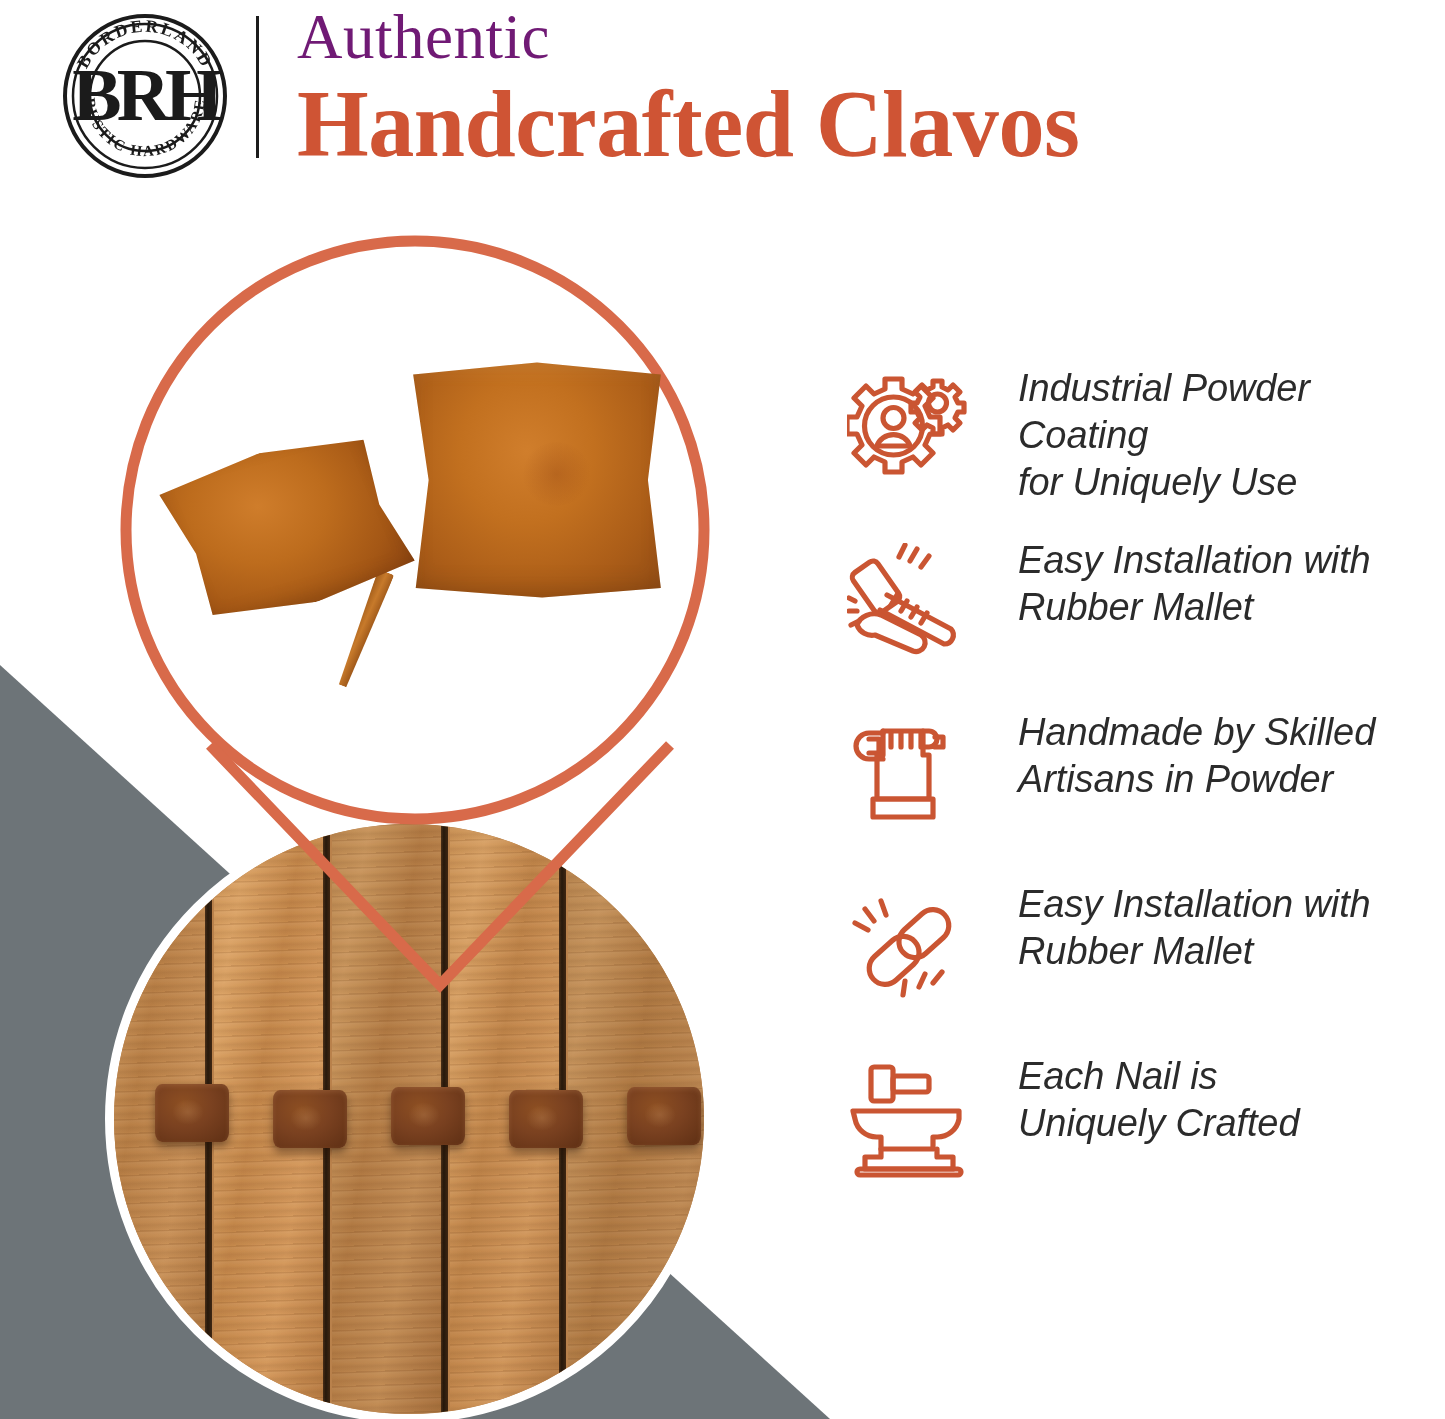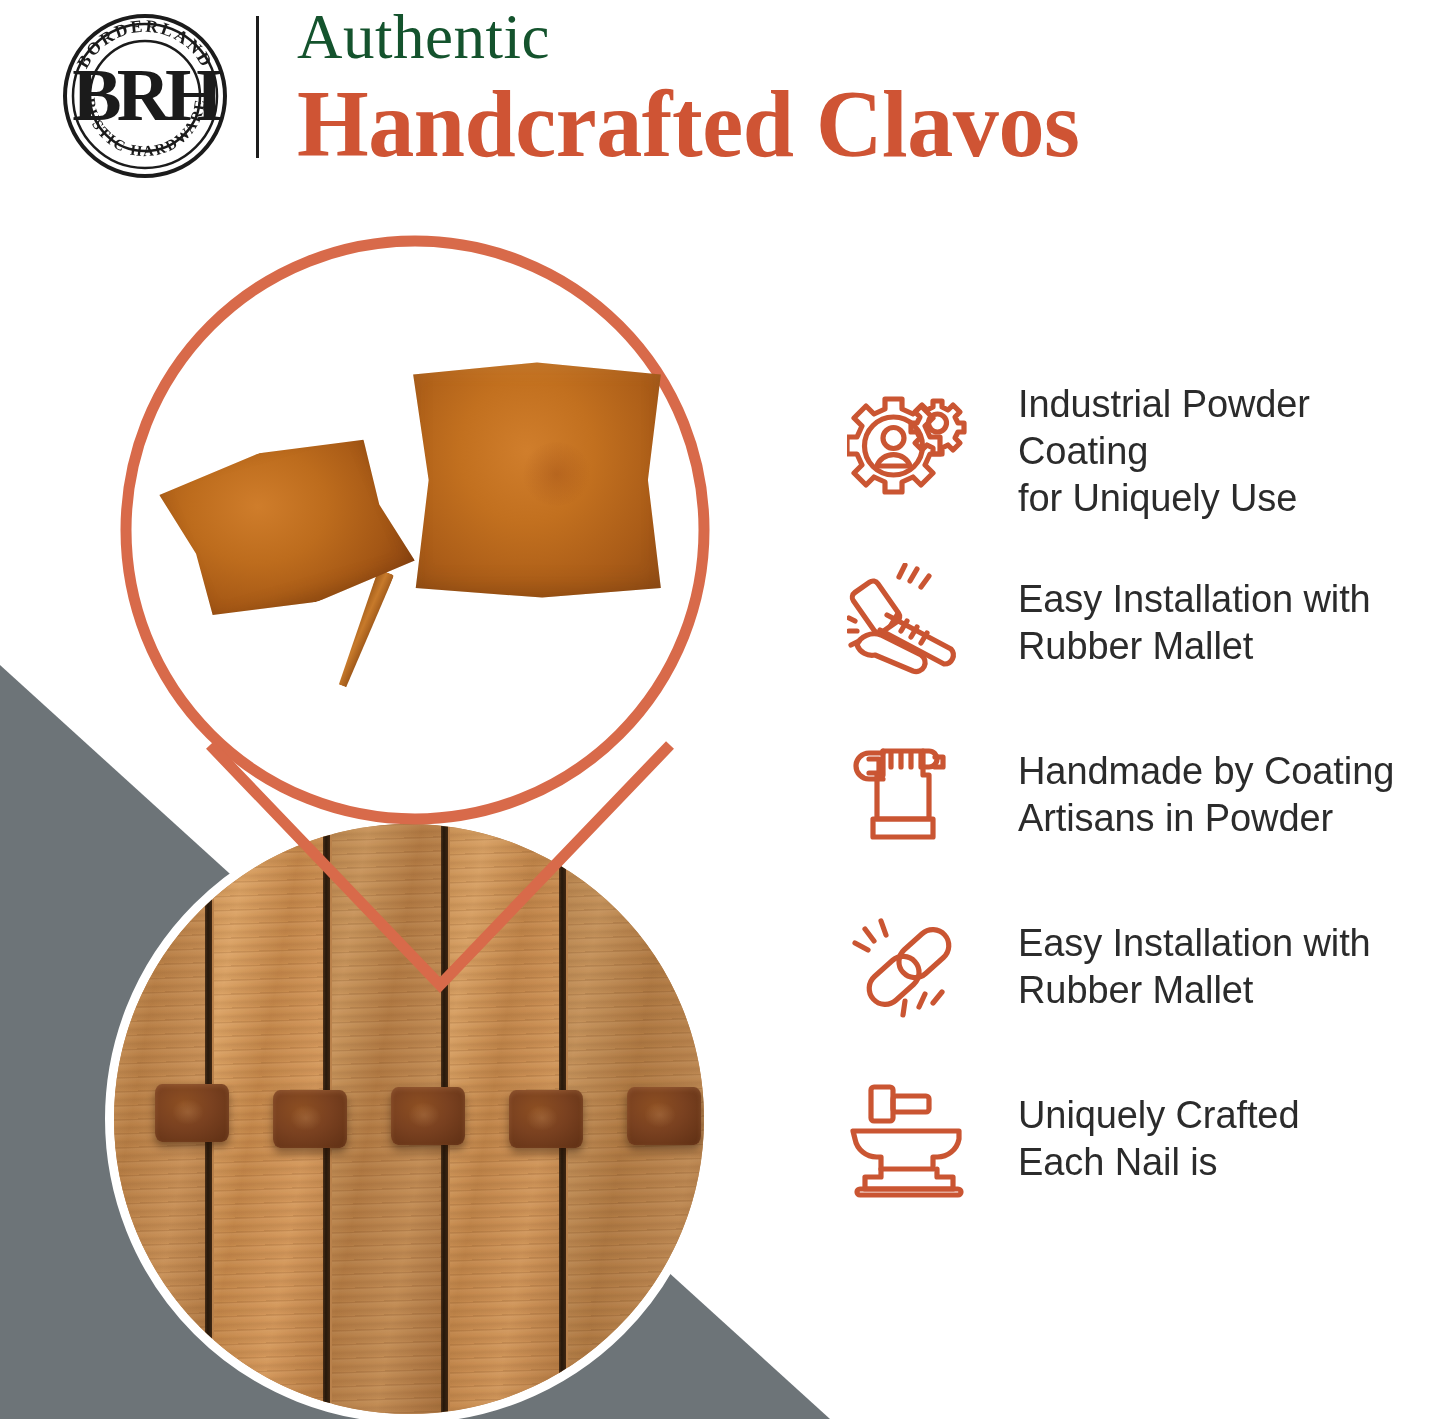--- a/index.html
+++ b/index.html
@@ -24,21 +24,21 @@
     position:absolute; left:256px; top:16px;
     width:3px; height:142px; background:#1c1c1c;
   }
 
   .title-block {
     position:absolute; left:297px; top:2px;
   }
   .title-authentic {
     font-family:"Liberation Serif", serif;
     font-size:63px; line-height:70px;
-    color:#14532d; font-weight:400;
+    color:#701a75; font-weight:400;
     letter-spacing:0.5px;
   }
   .title-main {
     font-family:"Liberation Serif", serif;
     font-weight:700;
     font-size:96px; line-height:104px;
     color:#cf5434;
     letter-spacing:-0.5px;
     transform:scaleX(0.96);
     transform-origin:left center;
@@ -141,23 +141,24 @@
     border-radius:3px;
     box-shadow:0 5px 8px rgba(60,30,8,.28);
   }
 
   
   .features {
     position:absolute; left:838px; top:365px;
     width:607px;
   }
   .feature-row {
-    display:flex; align-items:center;
+    display:flex; 
     height:172px;
     gap:38px;
+    font-style:italic;
   }
   .feature-icon {
     flex:0 0 142px; height:132px;
     display:flex; align-items:center; justify-content:center;
   }
   .feature-icon svg { display:block; }
   .feature-text {
     font-family:"Liberation Sans", sans-serif;
     font-size:38px; line-height:47px;
     color:#2b2b2b; font-weight:400;
@@ -287,21 +288,21 @@
         <path d="M36 16 h46 a8 8 0 0 1 0 16 h-4"></path>
         <path d="M36 16 v24 h-6 v44 h52 v-44 h-6 v-24"></path>
         <path d="M88 22 h8 v10 h-8"></path>
 
         <path d="M44 18 v14 M54 18 v14 M64 18 v14 M74 18 v14"></path>
 
         <rect x="26" y="84" width="60" height="18"></rect>
       </svg>
     </div>
     <div class="feature-text">
-      <div>Handmade by Coating</div>
+      <div>Handmade by Skilled</div>
       <div>Artisans in Powder</div>
     </div>
   </div>
 
   <div class="feature-row">
     <div class="feature-icon">
       <svg width="124" height="120" viewBox="0 0 124 120" fill="none" stroke="#ca5532" stroke-width="5.2" stroke-linejoin="round" stroke-linecap="round">
         <g transform="rotate(-42 62 60)">
           <rect x="14" y="44" width="56" height="32" rx="16"></rect>
           <rect x="54" y="44" width="56" height="32" rx="16"></rect>
@@ -325,18 +326,18 @@
         <rect x="24" y="8" width="22" height="34" rx="3"></rect>
         <rect x="46" y="17" width="36" height="16" rx="3"></rect>
 
         <path d="M6 52 h106 v8 a22 22 0 0 1 -22 18 h-4 v12 h-52 v-12 h-4 a22 22 0 0 1 -22 -18 z"></path>
 
         <path d="M34 90 v8 h-16 v12 h88 v-12 h-16 v-8"></path>
         <rect x="10" y="110" width="104" height="6" rx="3"></rect>
       </svg>
     </div>
     <div class="feature-text">
+      <div>Each Nail is</div>
       <div>Uniquely Crafted</div>
-      <div>Each Nail is</div>
     </div>
   </div>
 
 </div>
 
 </body></html>

